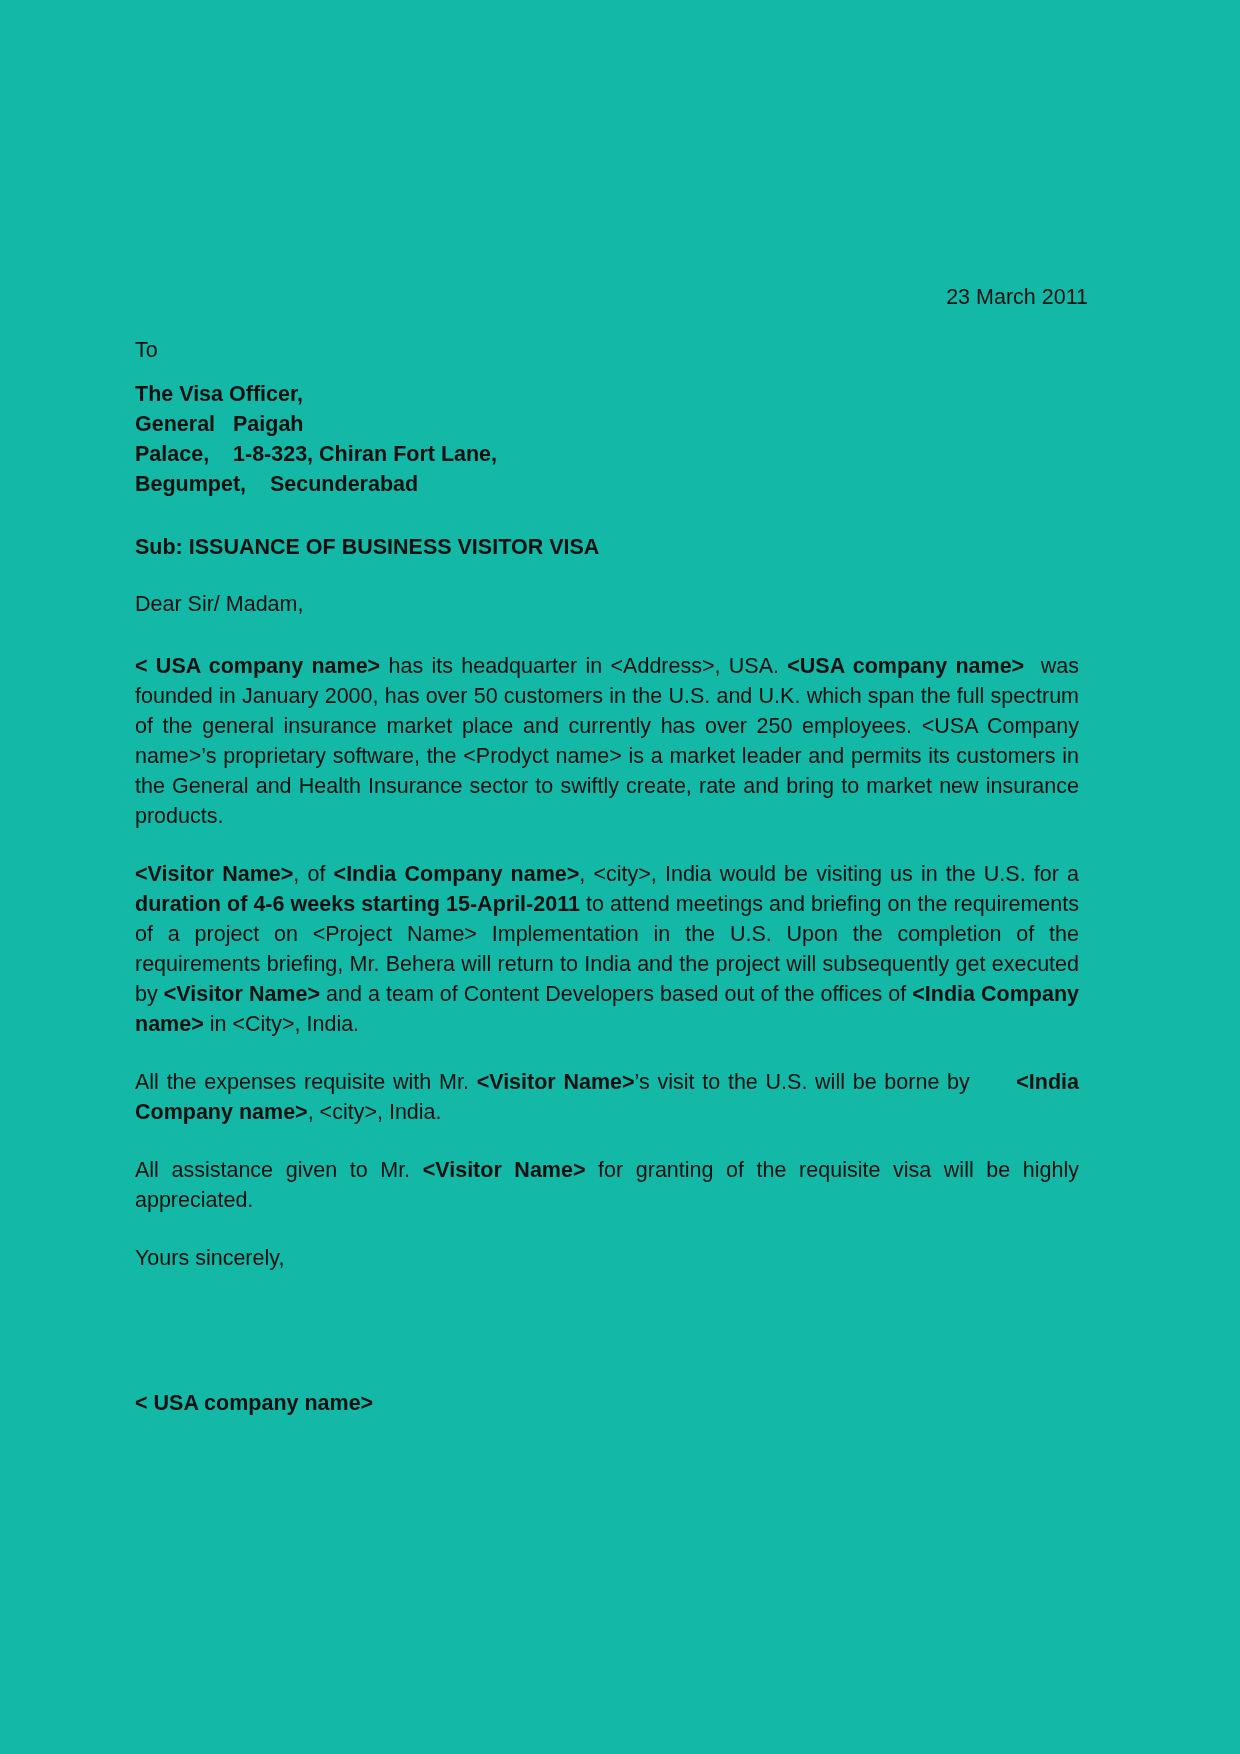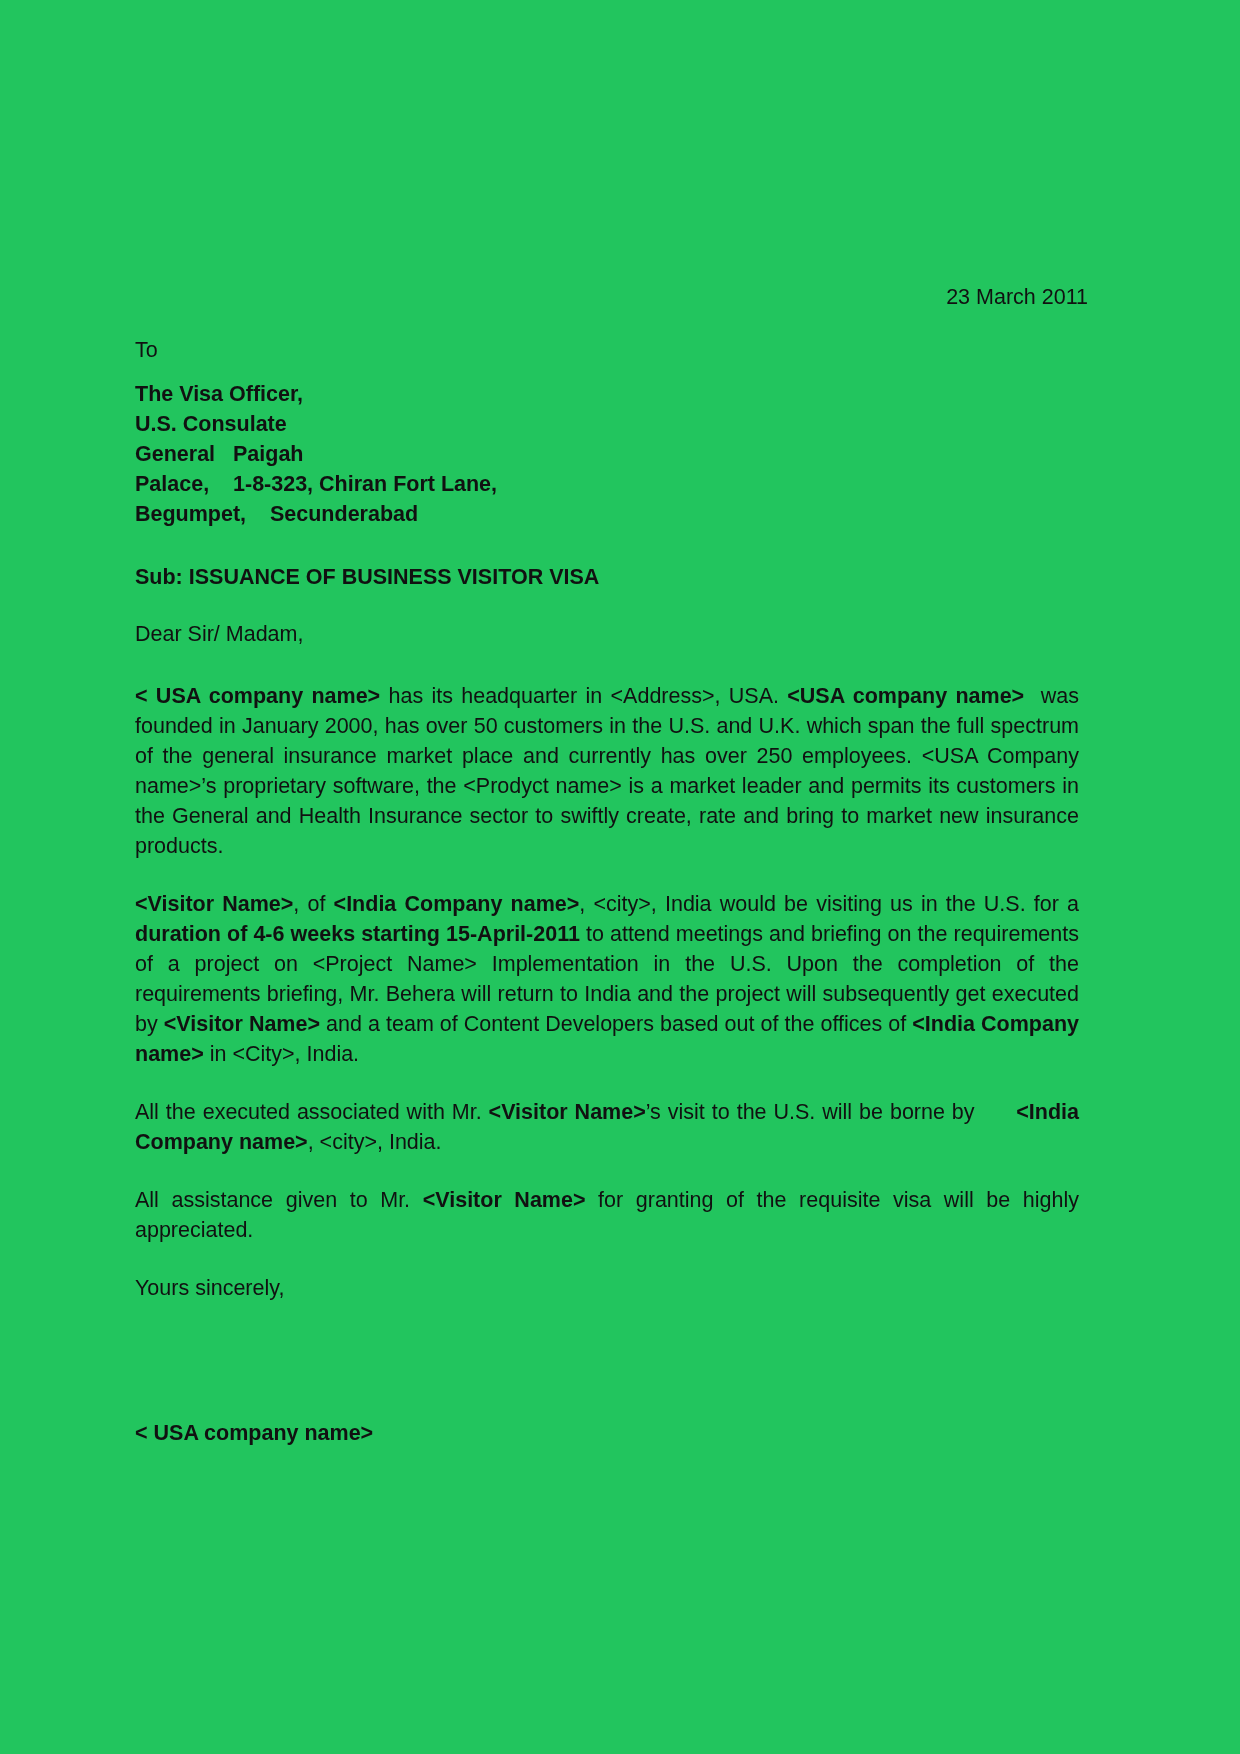--- a/index.html
+++ b/index.html
@@ -3,21 +3,21 @@
 <meta charset="utf-8">
 <style>
   html, body {
     margin: 0;
     padding: 0;
     background: #ffffff;
   }
   .page {
     width: 1240px;
     height: 1754px;
-    background: #22c55e;
+    background: #14b8a6;
     color: #111111;
     font-family: "Liberation Sans", sans-serif;
     font-size: 21.5px;
     line-height: 30px;
     box-sizing: border-box;
     padding: 282px 152px 0 135px;
     overflow: hidden;
   }
   .b { font-weight: bold; }
   .date-line {
@@ -59,35 +59,34 @@
 <body>
 
 <div class="page">
 
   <div class="date-line">23 March 2011</div>
 
   <div class="to-line">To</div>
 
   <div class="recipient">
     <div class="addr-line">The Visa Officer,</div>
-    <div class="addr-line">U.S. Consulate</div>
     <div class="addr-line">General   Paigah</div>
     <div class="addr-line">Palace,    1-8-323, Chiran Fort Lane,</div>
     <div class="addr-line">Begumpet,    Secunderabad</div>
   </div>
 
   <div class="subject">Sub: ISSUANCE OF BUSINESS VISITOR VISA</div>
 
   <div class="greeting">Dear Sir/ Madam,</div>
 
   <p class="body-para"><span class="b">&lt; USA company name&gt;</span><span> has its headquarter in &lt;Address&gt;, USA. </span><span class="b">&lt;USA company name&gt;</span><span>  was founded in January 2000, has over 50 customers in the U.S. and U.K. which span the full spectrum of the general insurance market place and currently has over 250 employees. &lt;USA Company name&gt;’s proprietary software, the &lt;Prodyct name&gt; is a market leader and permits its customers in the General and Health Insurance sector to swiftly create, rate and bring to market new insurance products.</span></p>
 
   <p class="body-para"><span class="b">&lt;Visitor Name&gt;</span><span>, of </span><span class="b">&lt;India Company name&gt;</span><span>, &lt;city&gt;, India would be visiting us in the U.S. for a </span><span class="b">duration of 4-6 weeks starting 15-April-2011</span><span> to attend meetings and briefing on the requirements of a project on &lt;Project Name&gt; Implementation in the U.S. Upon the completion of the requirements briefing, Mr. Behera will return to India and the project will subsequently get executed by </span><span class="b">&lt;Visitor Name&gt;</span><span> and a team of Content Developers based out of the offices of </span><span class="b">&lt;India Company name&gt;</span><span> in &lt;City&gt;, India.</span></p>
 
-  <p class="body-para"><span>All the executed associated with Mr. </span><span class="b">&lt;Visitor Name&gt;</span><span>’s visit to the U.S. will be borne by      </span><span class="b">&lt;India Company name&gt;</span><span>, &lt;city&gt;, India.</span></p>
+  <p class="body-para"><span>All the expenses requisite with Mr. </span><span class="b">&lt;Visitor Name&gt;</span><span>’s visit to the U.S. will be borne by      </span><span class="b">&lt;India Company name&gt;</span><span>, &lt;city&gt;, India.</span></p>
 
   <p class="body-para"><span>All assistance given to Mr. </span><span class="b">&lt;Visitor Name&gt;</span><span> for granting of the requisite visa will be highly appreciated.</span></p>
 
   <div class="closing">Yours sincerely,</div>
 
   <div class="signature">
     <div class="sig-name">&lt; USA company name&gt;</div>
   </div>
 
 </div>

